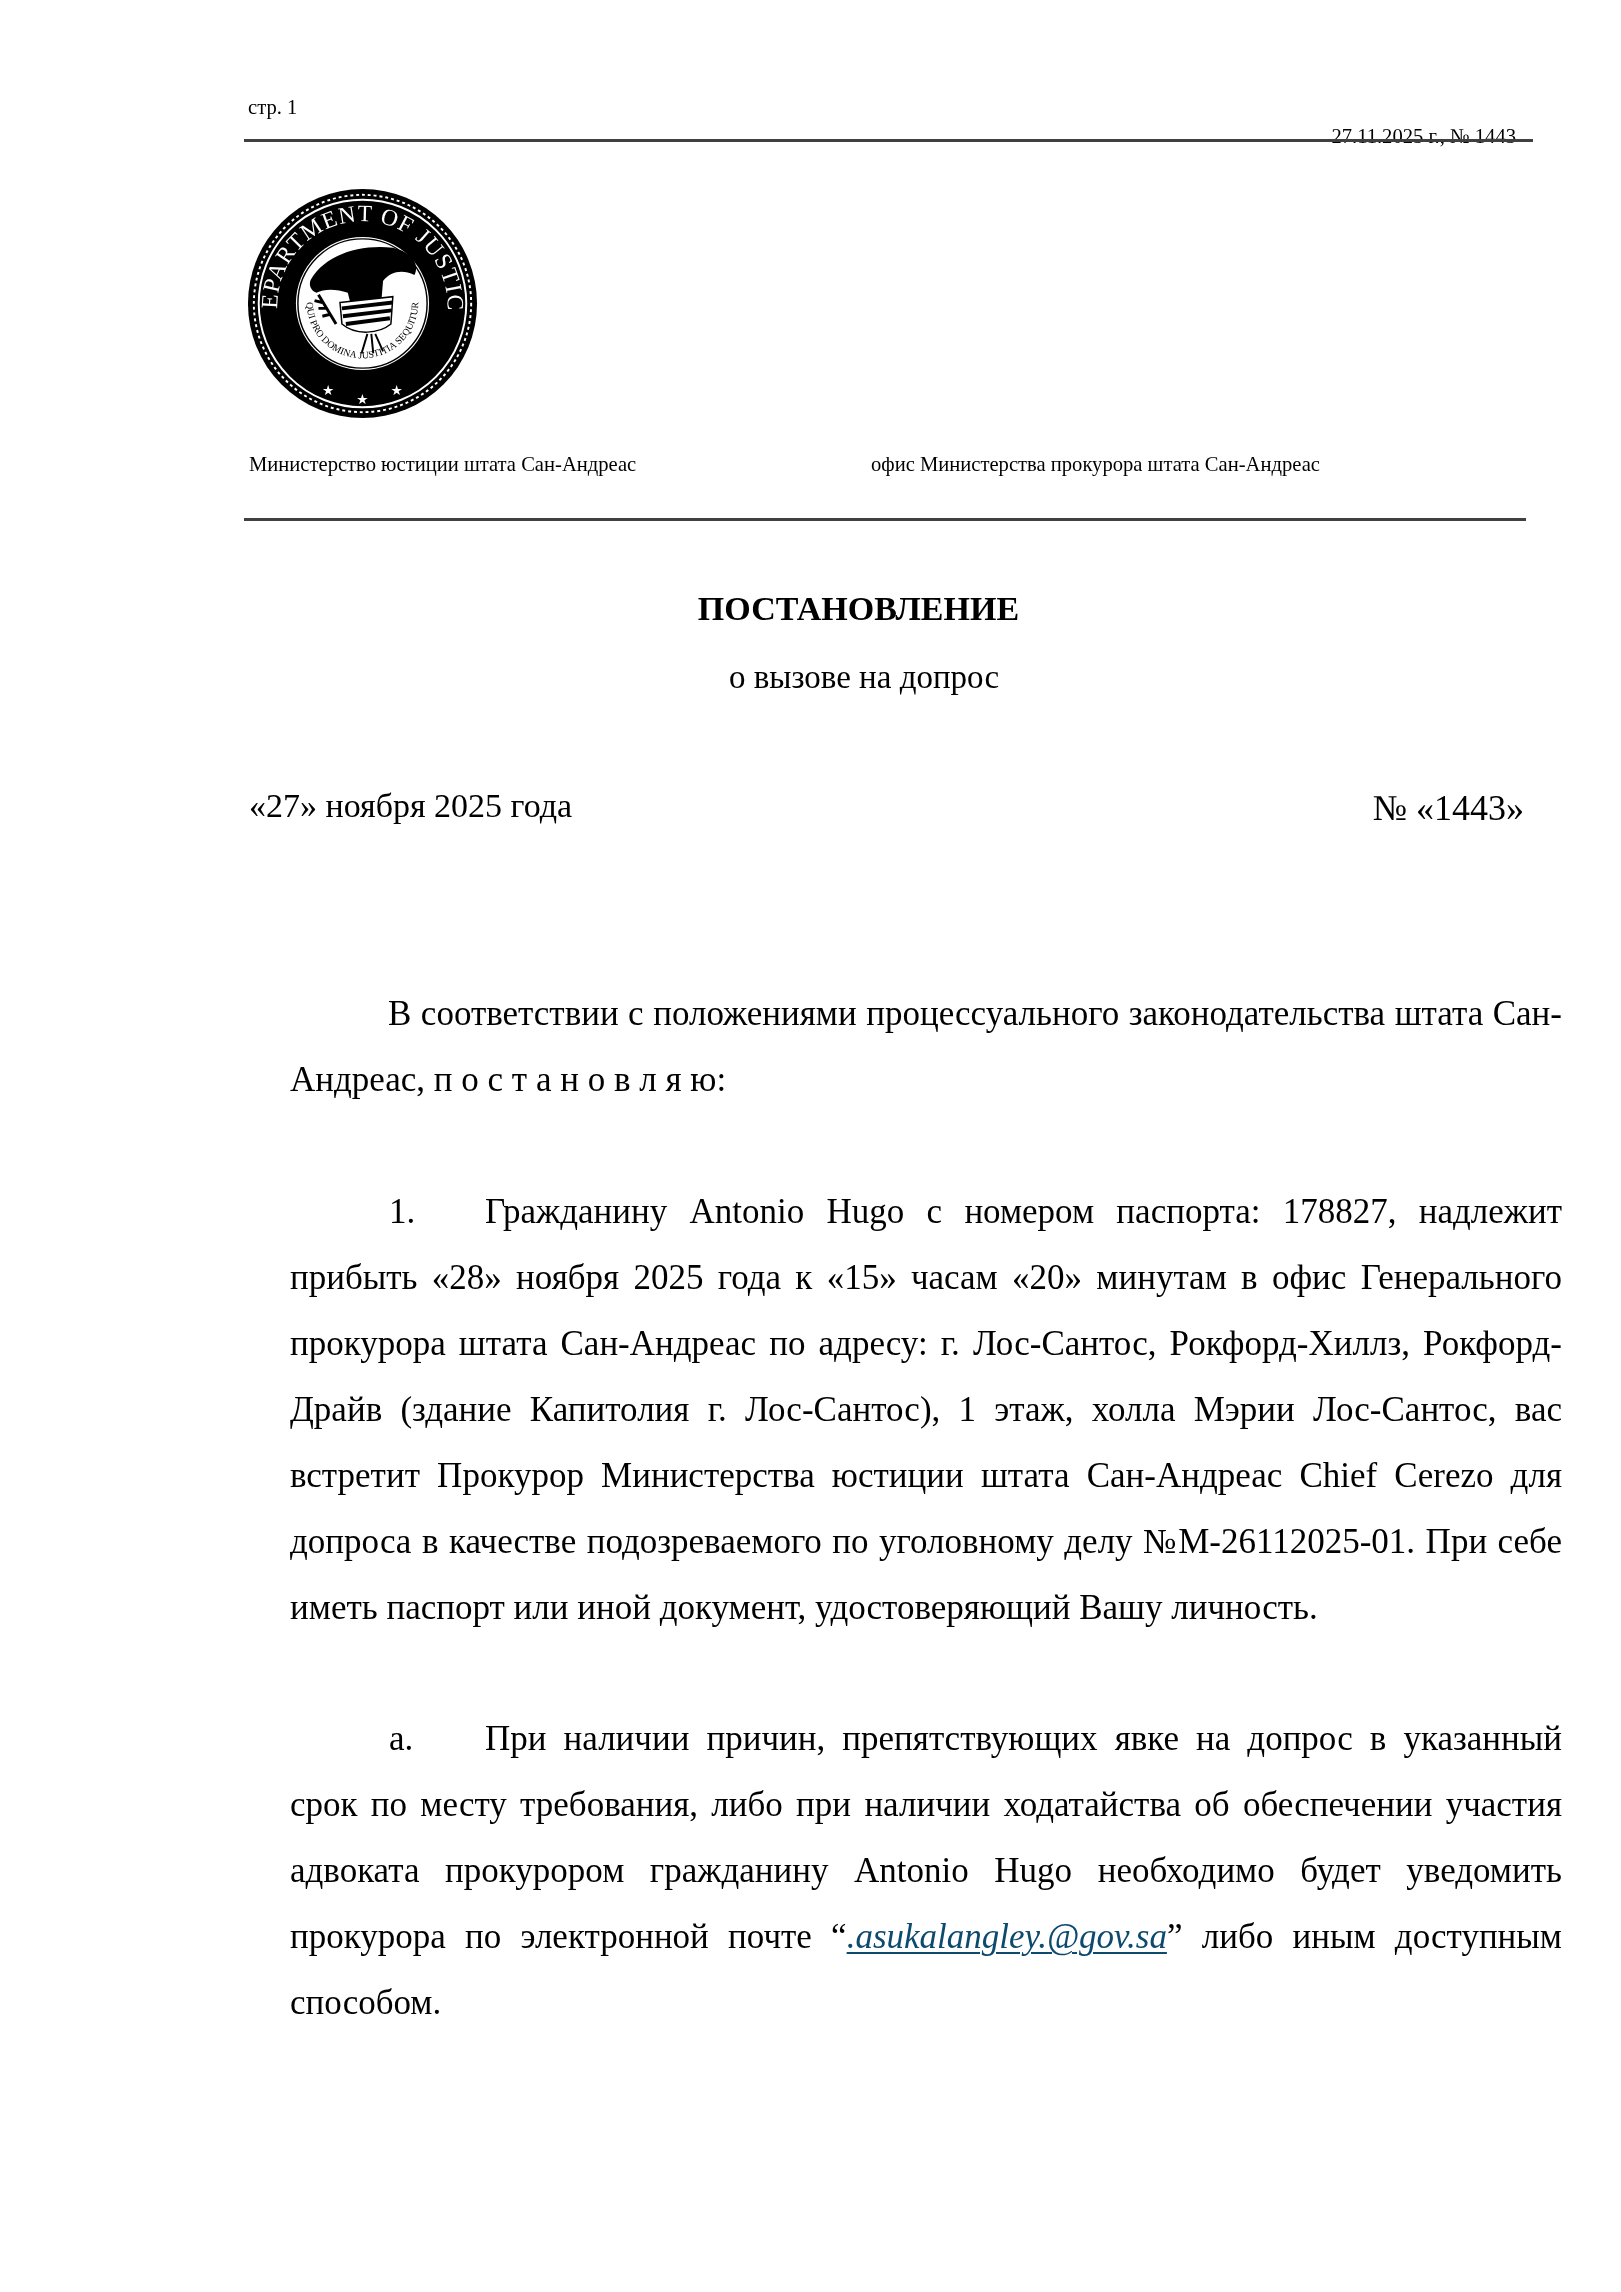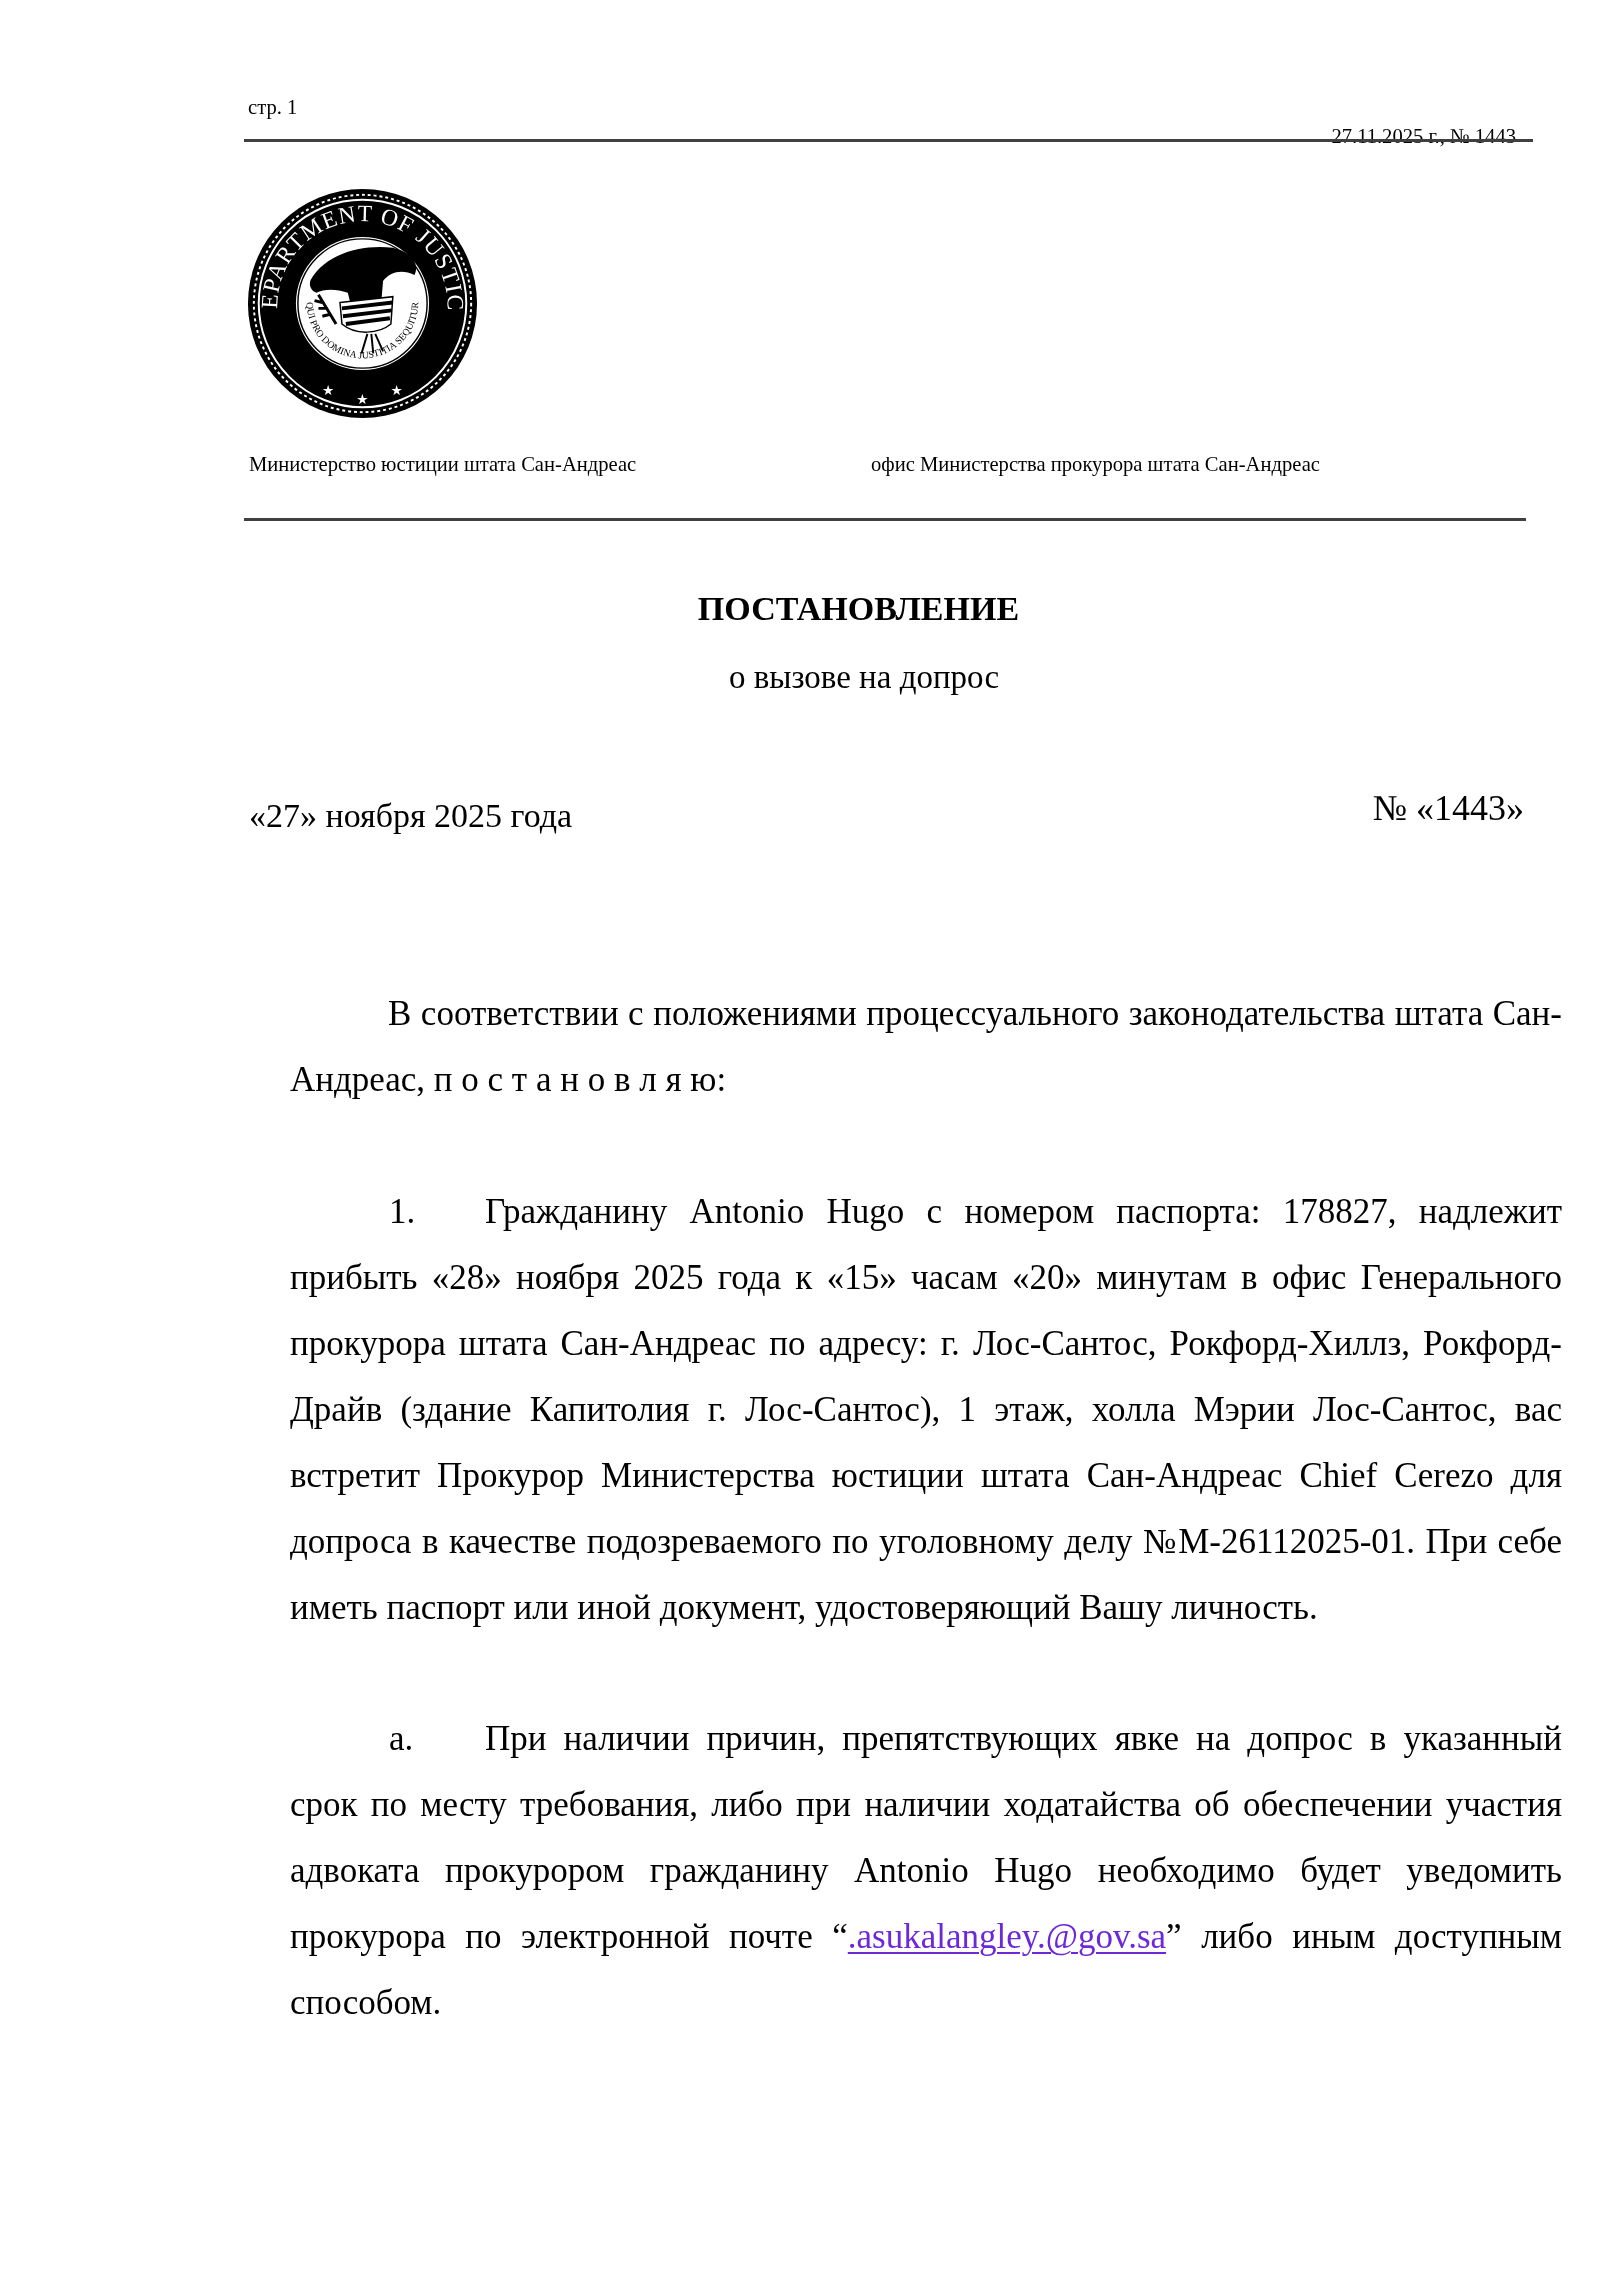--- a/index.html
+++ b/index.html
@@ -57,21 +57,21 @@
       padding-left: 62px;
     }
     .doc-subtitle {
       position: absolute;
       left: 0; right: 0; top: 659px;
       text-align: center;
       font-size: 33px;
       padding-left: 73px;
     }
 
-    .date-left { left: 232px; top: 787px; font-size: 34px; margin-top: 10px; }
+    .date-left { left: 232px; top: 787px; font-size: 34px; }
     .num-right { right: 114px; top: 787px; font-size: 36px; text-align: right; }
 
     
     .body-block {
       position: absolute;
       left: 232px;
       width: 1272px;
       font-size: 35px;
       line-height: 66px;
       text-align: justify;
@@ -83,24 +83,25 @@
     .para-a { top: 1706px; }
 
     .list-marker {
       display: inline-block;
       width: 96px;
       text-indent: 0;
     }
     .list-para { text-indent: 99px; }
 
     .email-link {
-      color: #6d28d9;
+      color: #0c4a6e;
       text-decoration: underline;
       text-decoration-thickness: 2px;
       text-underline-offset: 3.9px;
+      font-style: italic;
     }
   </style>
 </head>
 <body>
 
 <div class="page">
 
   <div class="abs hdr-left">стр. 1</div>
   <div class="abs hdr-right">27.11.2025 г., № 1443</div>
   <div class="rule top"></div>

